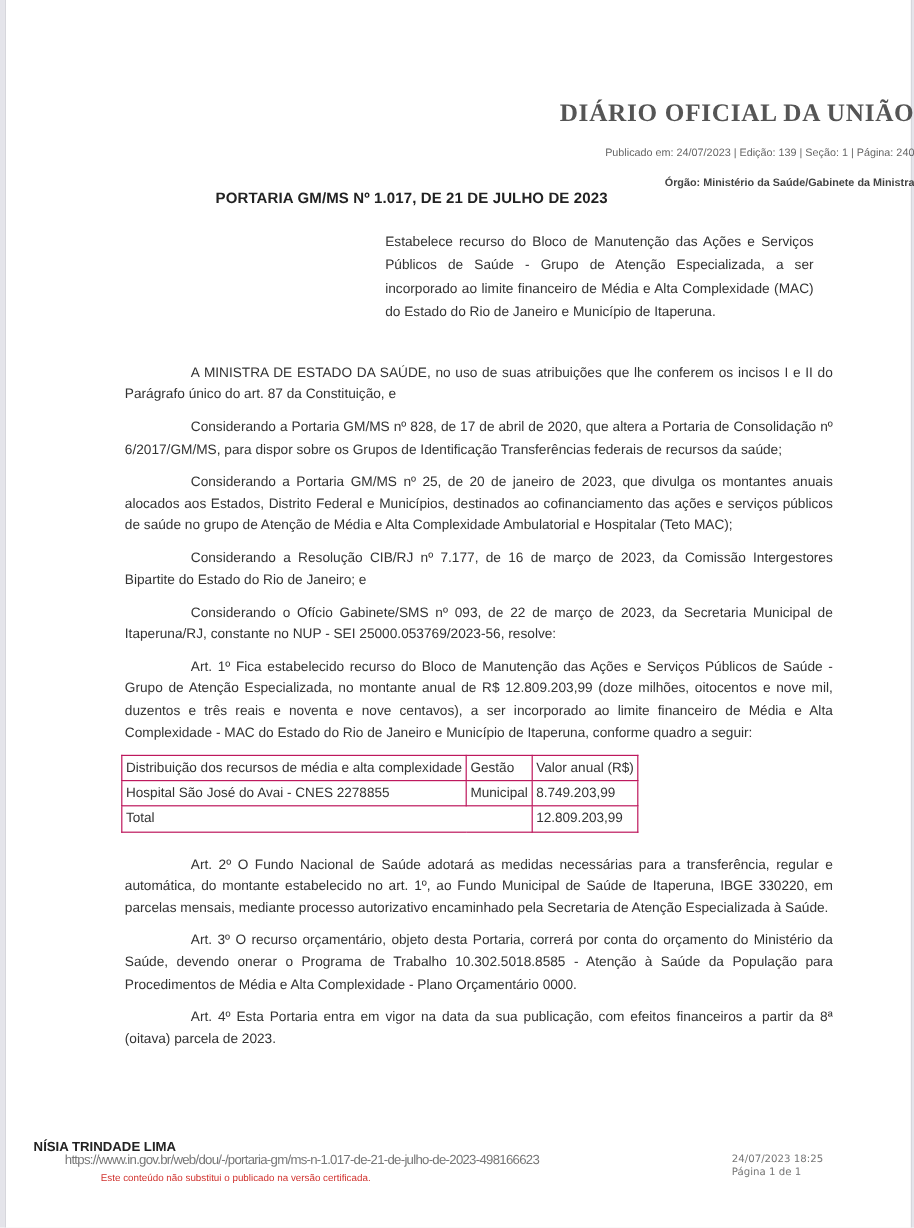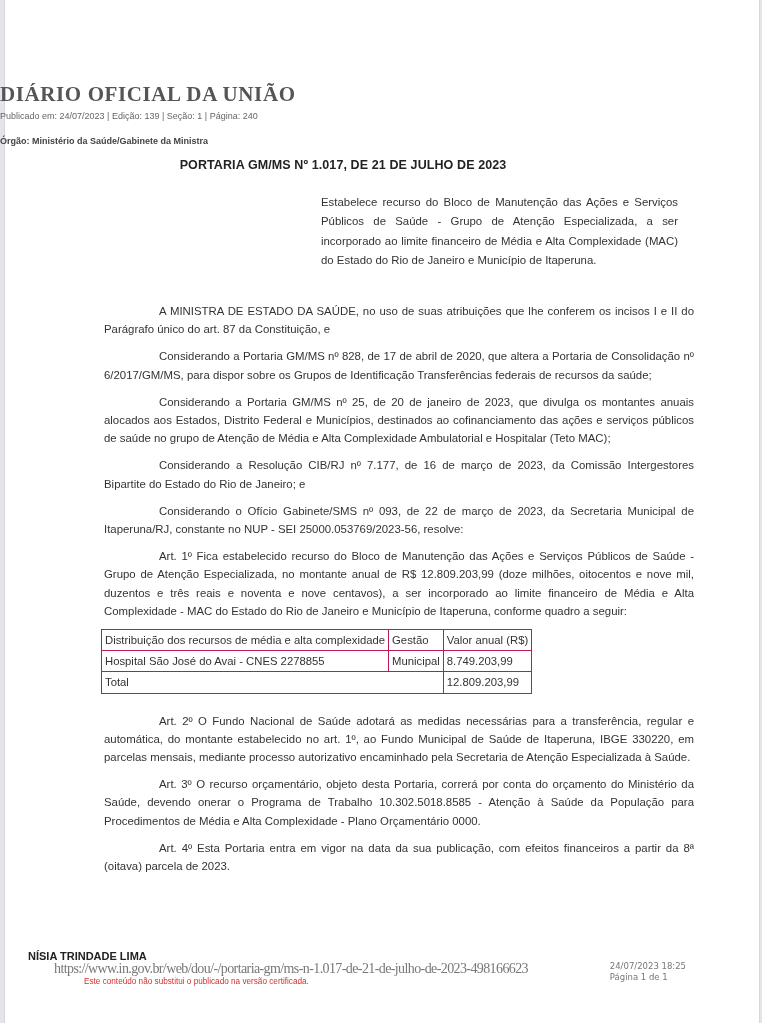--- a/index.html
+++ b/index.html
@@ -8,28 +8,28 @@
     background: #e4e4ea;
     font-family: "Liberation Sans", "DejaVu Sans", sans-serif;
     color: #333;
   }
   .page {
     position: absolute; left: 4px; top: 0; width: 754px; height: 1023px;
     background: #ffffff;
     border-left: 1px solid #d6d6dc; border-right: 1px solid #d6d6dc;
   }
   .masthead {
-    position: absolute; left: 0; width: 762px; top: 80px; text-align: left;
+    position: absolute; left: 0; width: 762px; top: 80px; text-align: right;
   }
   .dou-title {
     font-family: "Liberation Serif", "DejaVu Serif", serif;
     font-weight: bold; font-size: 21px; color: #555; letter-spacing: 0.6px;
     margin: 0; line-height: 28px;
   }
-  .pubinfo { font-size: 9px; color: #666; margin-top: 2px; line-height: 13px; }
+  .pubinfo { font-size: 9px; color: #666; margin-top: 13px; line-height: 13px; }
   .orgao { font-size: 9px; color: #444; font-weight: bold; margin-top: 12px; line-height: 13px; }
   .portaria-title {
     position: absolute; left: 0; width: 686px; top: 158px; text-align: center;
     font-size: 12.5px; font-weight: bold; color: #222; letter-spacing: 0.1px;
   }
   .ementa {
     position: absolute; left: 321px; top: 193px; width: 357px;
     font-size: 11.4px; line-height: 19.4px; text-align: justify; color: #333;
   }
   .body-text {
@@ -42,22 +42,22 @@
     margin: 4px 0 18px -3px;
   }
   table.quadro td {
     border: 1px solid #be185d; padding: 1px 3px; height: 16px; white-space: nowrap;
   }
   .signature {
     position: absolute; left: 0; width: 762px; top: 950px; text-align: left;
     font-size: 11px; font-weight: bold; color: #222; padding-left: 28px;
   }
   .footer-url {
-    position: absolute; left: 54px; top: 961px; font-size: 14px; color: #777;
-    font-family: Liberation Serif, serif; letter-spacing: -0.6px;
+    position: absolute; left: 54px; top: 961px; font-size: 11px; color: #777;
+    font-family: Liberation Sans, sans-serif; letter-spacing: -0.6px;
   }
   .footer-date {
     position: absolute; right: 76px; top: 961px; font-size: 8.5px; color: #777; line-height: 11px;
     font-family: "DejaVu Sans", sans-serif;
   }
   .footer-warning {
     position: absolute; left: 84px; top: 977px; font-size: 8.2px; color: #d0312d;
   }
 </style>
 </head>

